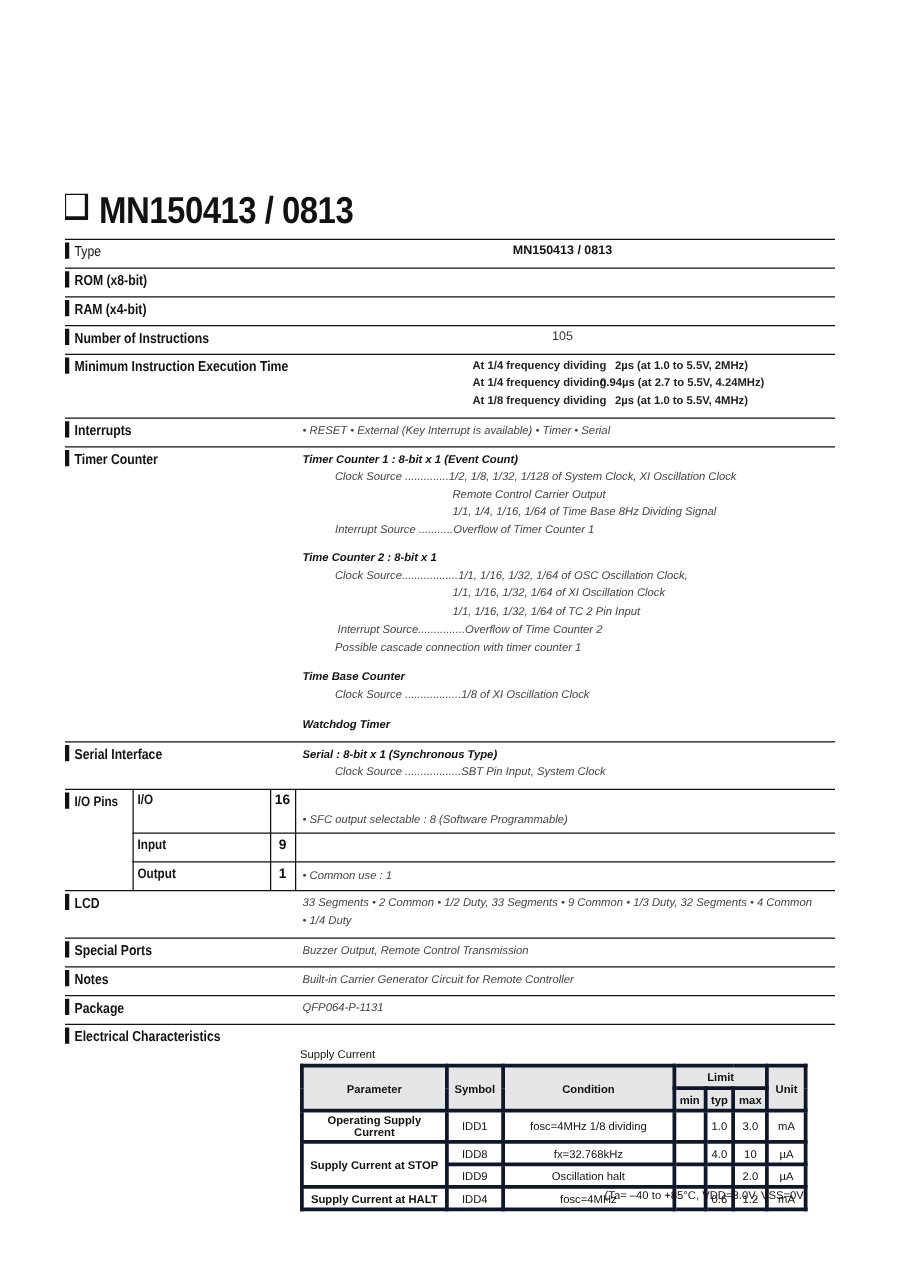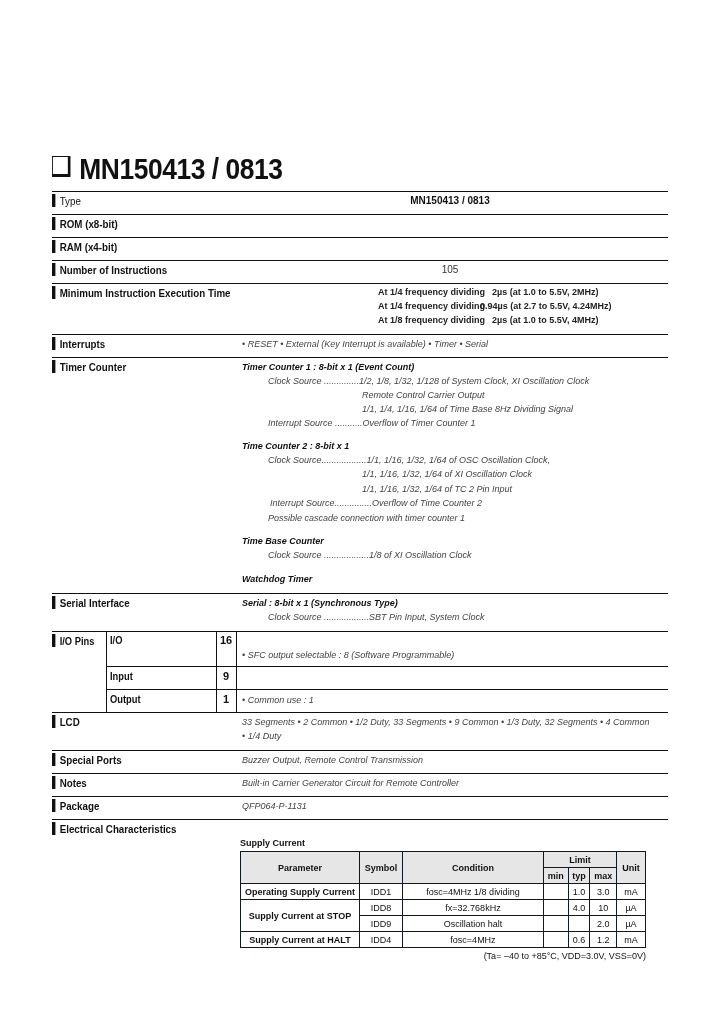--- a/index.html
+++ b/index.html
@@ -21,25 +21,25 @@
   .val { position: absolute; font-size: 9px; color: #444; white-space: nowrap; font-style: italic; }
   .val.b { font-weight: bold; color: #111; }
   .mono-line { position: absolute; font-size: 9px; color: #222; font-weight: bold; white-space: nowrap; }
   .io-grid { position: absolute; left: 52px; top: 631px; width: 616px; height: 80px; border-top: 1px solid #111; }
   .io-grid .vline { position: absolute; top: 0; width: 1px; background: #111; }
   .io-grid .hline { position: absolute; height: 1px; background: #111; }
   .io-grid .sub { position: absolute; font-size: 11px; font-weight: bold; transform: scaleX(0.85); transform-origin: left top; }
   .io-grid .num { position: absolute; font-size: 11px; font-weight: bold; width: 20px; text-align: center; }
   table.ec { position: absolute; left: 240px; top: 851px; width: 406px; border-collapse: collapse;
              font-size: 9px; }
-  table.ec th, table.ec td { border: 1px solid #0f172a; padding: 1px 3px; text-align: center; height: 13px; }
+  table.ec th, table.ec td { border: 3px solid #0f172a; padding: 1px 3px; text-align: center; height: 13px; }
   table.ec th { background: #e6e6e6; font-weight: bold; }
   table.ec td.param { font-weight: bold; }
   .note { position: absolute; right: 74px; top: 951px; font-size: 9px; font-weight: normal; white-space: nowrap; }
-  .subhead { position: absolute; left: 240px; top: 838px; font-size: 9px; font-weight: bold; }
+  .subhead { position: absolute; left: 240px; top: 838px; font-size: 9px; font-weight: normal; }
 </style>
 </head>
 <body>
 
 <div class="page-title"><span class="box"></span><span>MN150413 / 0813</span></div>
 
 <div class="row" style="top:191px;height:22px">
   <span class="label">Type</span>
   <span class="center-val bold">MN150413 / 0813</span>
 </div>

